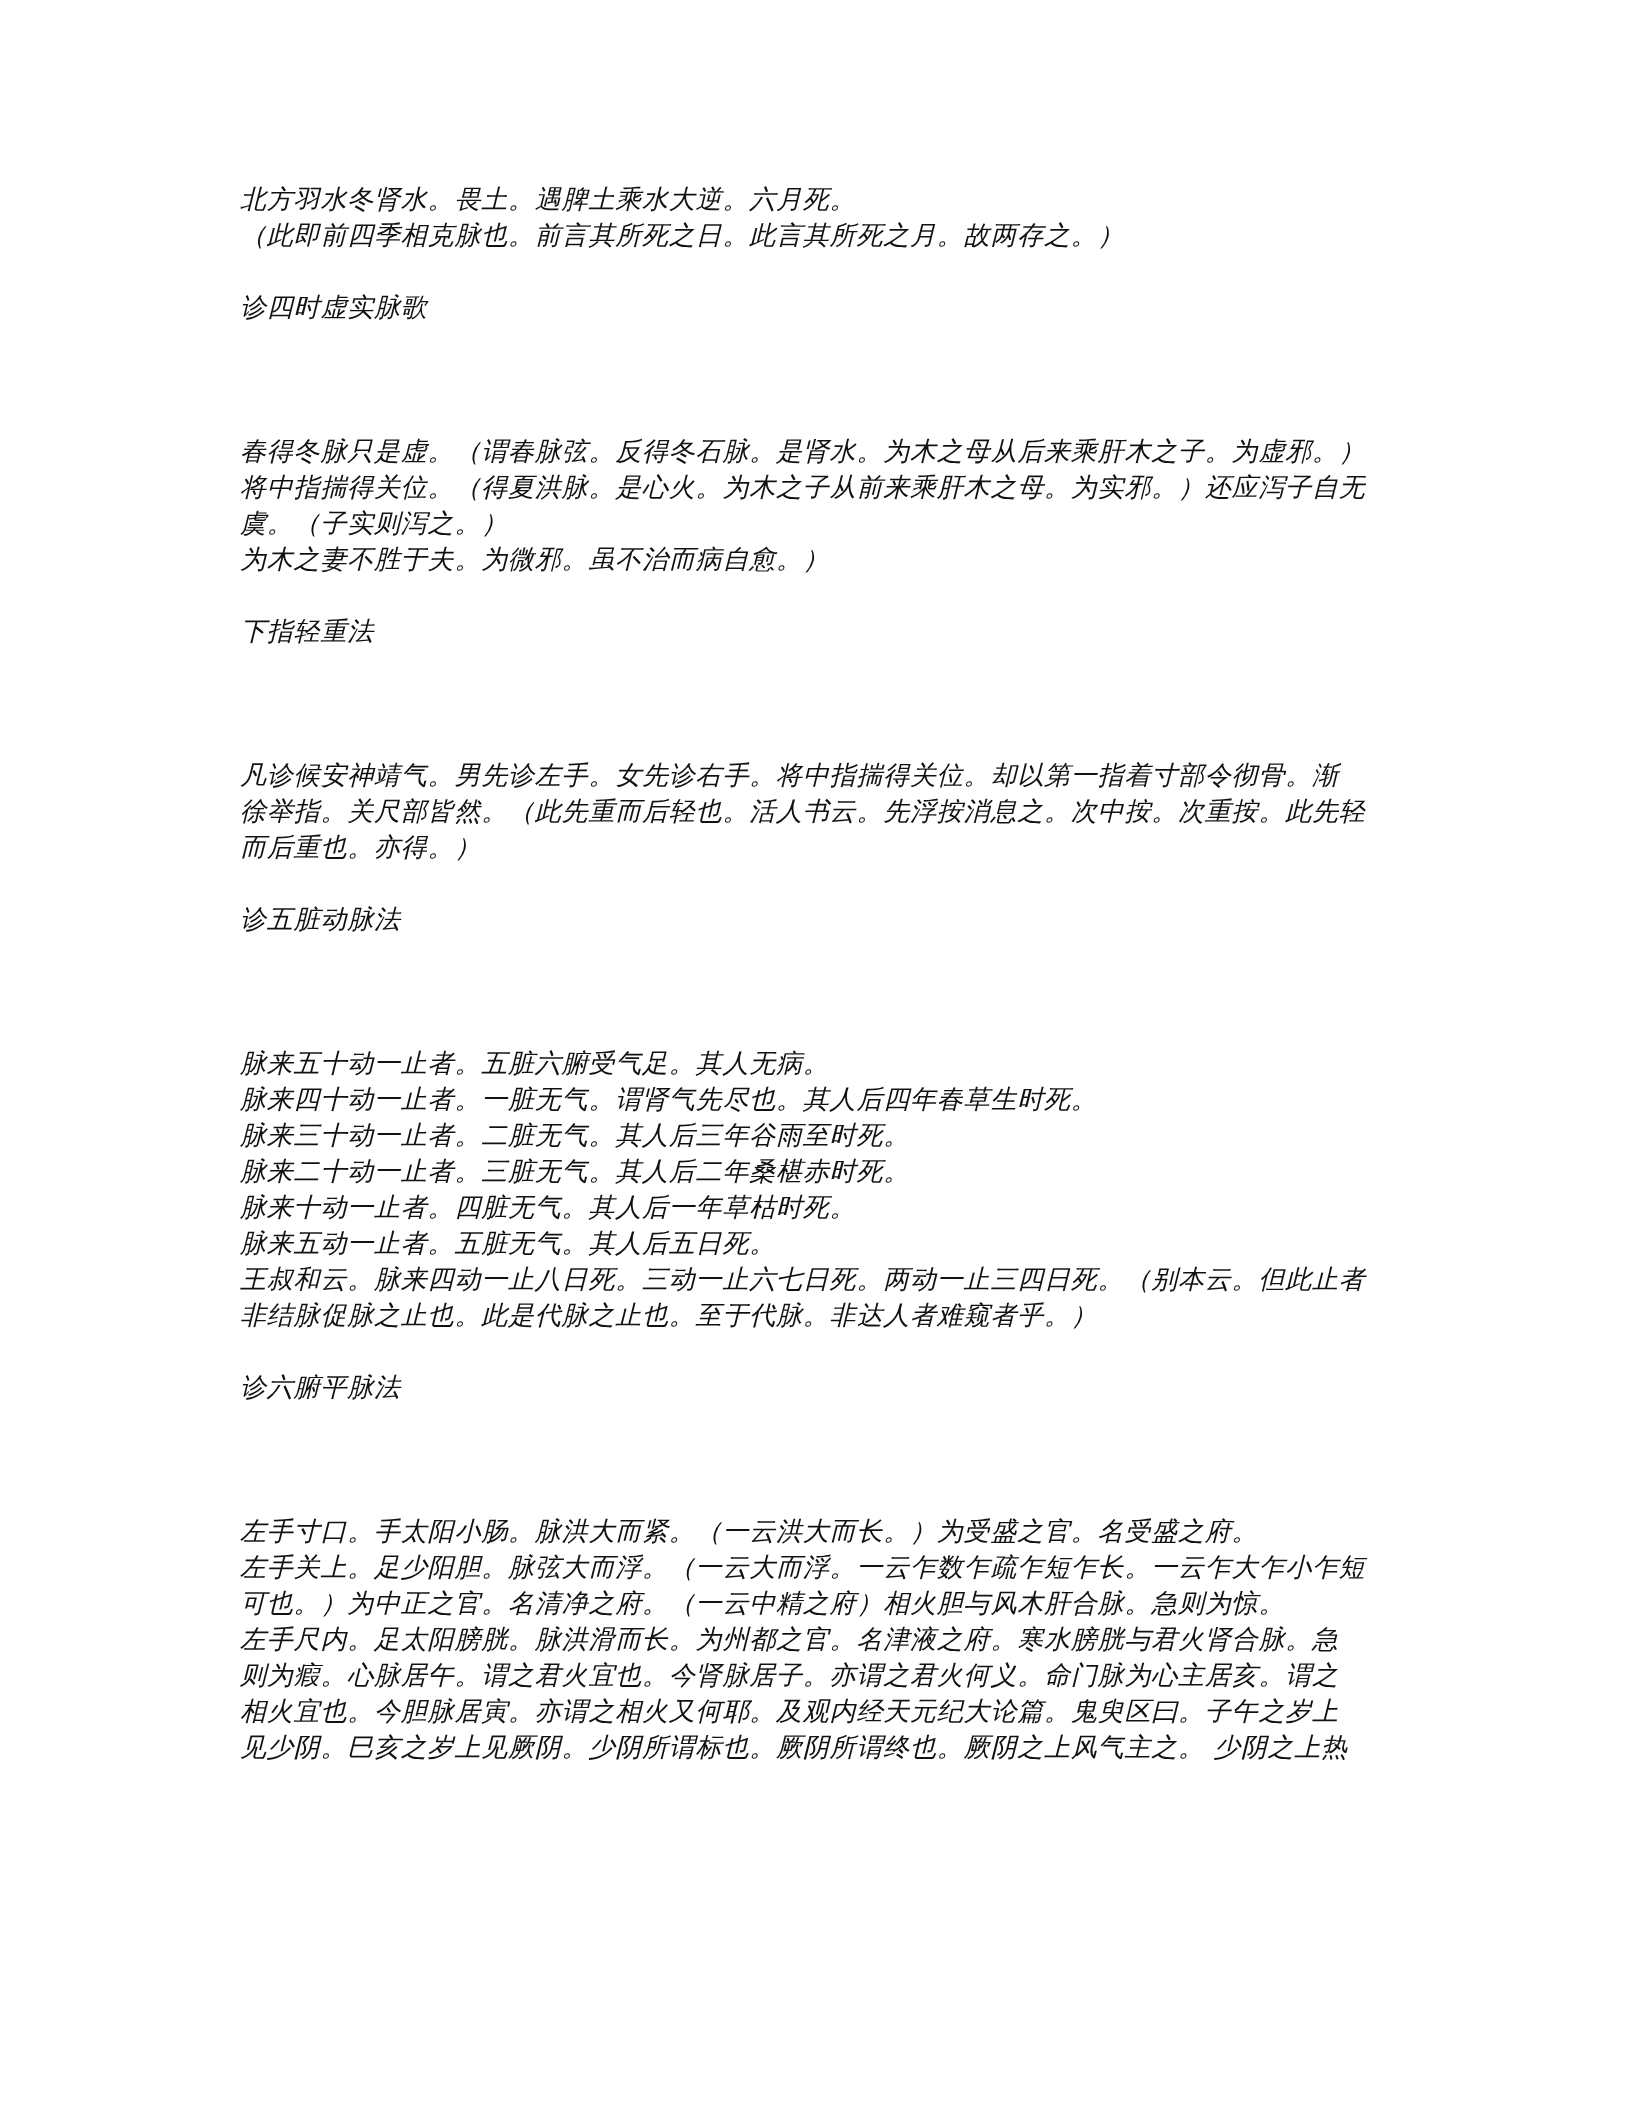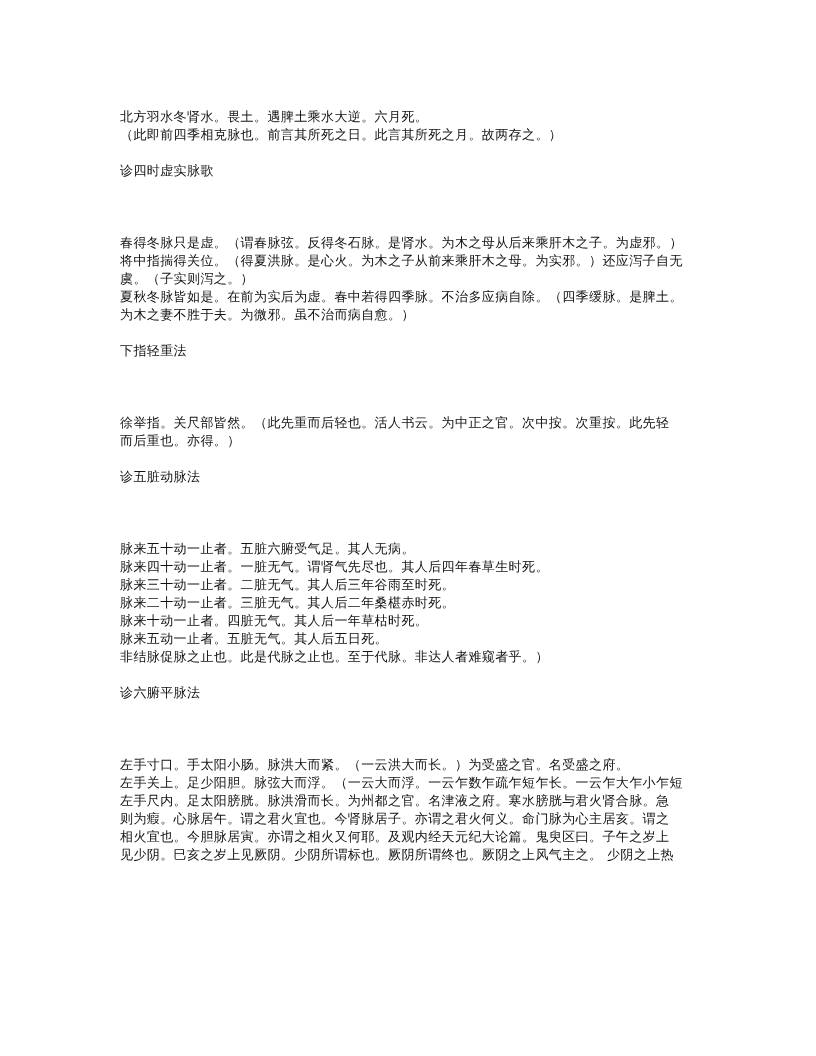--- a/index.html
+++ b/index.html
@@ -1,18 +1,18 @@
 <!DOCTYPE html>
 <html><head>
   <meta charset="utf-8">
   <style>
     html, body { margin: 0; padding: 0; background: #ffffff; }
     body { width: 816px; height: 1056px; position: relative; overflow: hidden;
       font-family: "DejaVu Serif", "Liberation Serif", serif; color: #111; }
-    .page { position: absolute; left: 120px; top: 108px; width: 580px; }
+    .page { position: absolute; left: 120px; top: 92px; width: 580px; font-style: italic; }
     .line { font-size: 13px; line-height: 18px; height: 18px; white-space: nowrap; letter-spacing: 0.4px; }
     .gap { height: 18px; }
     .gap-big { height: 54px; }
     .heading { font-size: 13px; line-height: 18px; height: 18px; white-space: nowrap; letter-spacing: 0.4px; }
   </style>
 </head>
 <body>
 
 <div class="page">
 
@@ -21,49 +21,51 @@
     <div class="line">（此即前四季相克脉也。前言其所死之日。此言其所死之月。故两存之。）</div>
   </div>
   <div class="gap"></div>
 
   <div>
     <div class="heading">诊四时虚实脉歌</div>
     <div class="gap-big"></div>
     <div class="line">春得冬脉只是虚。（谓春脉弦。反得冬石脉。是肾水。为木之母从后来乘肝木之子。为虚邪。）</div>
     <div class="line">将中指揣得关位。（得夏洪脉。是心火。为木之子从前来乘肝木之母。为实邪。）还应泻子自无</div>
     <div class="line">虞。（子实则泻之。）</div>
-    <div class="line">夏秋冬脉皆如是。在前为实后为虚。春中若得四季脉。不治多应病自除。（四季缓脉。是脾土。</div>
     <div class="line">为木之妻不胜于夫。为微邪。虽不治而病自愈。）</div>
   </div>
   <div class="gap"></div>
 
   <div>
     <div class="heading">下指轻重法</div>
     <div class="gap-big"></div>
-    <div class="line">徐举指。关尺部皆然。（此先重而后轻也。活人书云。为中正之官。次中按。次重按。此先轻</div>
+    <div class="line">凡诊候安神靖气。男先诊左手。女先诊右手。将中指揣得关位。却以第一指着寸部令彻骨。渐</div>
+    <div class="line">徐举指。关尺部皆然。（此先重而后轻也。活人书云。先浮按消息之。次中按。次重按。此先轻</div>
     <div class="line">而后重也。亦得。）</div>
   </div>
   <div class="gap"></div>
 
   <div>
     <div class="heading">诊五脏动脉法</div>
     <div class="gap-big"></div>
     <div class="line">脉来五十动一止者。五脏六腑受气足。其人无病。</div>
     <div class="line">脉来四十动一止者。一脏无气。谓肾气先尽也。其人后四年春草生时死。</div>
     <div class="line">脉来三十动一止者。二脏无气。其人后三年谷雨至时死。</div>
     <div class="line">脉来二十动一止者。三脏无气。其人后二年桑椹赤时死。</div>
     <div class="line">脉来十动一止者。四脏无气。其人后一年草枯时死。</div>
     <div class="line">脉来五动一止者。五脏无气。其人后五日死。</div>
+    <div class="line">王叔和云。脉来四动一止八日死。三动一止六七日死。两动一止三四日死。（别本云。但此止者</div>
     <div class="line">非结脉促脉之止也。此是代脉之止也。至于代脉。非达人者难窥者乎。）</div>
   </div>
   <div class="gap"></div>
 
   <div>
     <div class="heading">诊六腑平脉法</div>
     <div class="gap-big"></div>
     <div class="line">左手寸口。手太阳小肠。脉洪大而紧。（一云洪大而长。）为受盛之官。名受盛之府。</div>
     <div class="line">左手关上。足少阳胆。脉弦大而浮。（一云大而浮。一云乍数乍疏乍短乍长。一云乍大乍小乍短</div>
+    <div class="line">可也。）为中正之官。名清净之府。（一云中精之府）相火胆与风木肝合脉。急则为惊。</div>
     <div class="line">左手尺内。足太阳膀胱。脉洪滑而长。为州都之官。名津液之府。寒水膀胱与君火肾合脉。急</div>
     <div class="line">则为瘕。心脉居午。谓之君火宜也。今肾脉居子。亦谓之君火何义。命门脉为心主居亥。谓之</div>
     <div class="line">相火宜也。今胆脉居寅。亦谓之相火又何耶。及观内经天元纪大论篇。鬼臾区曰。子午之岁上</div>
     <div class="line">见少阴。巳亥之岁上见厥阴。少阴所谓标也。厥阴所谓终也。厥阴之上风气主之。 少阴之上热</div>
   </div>
 </div>
 
 </body></html>

